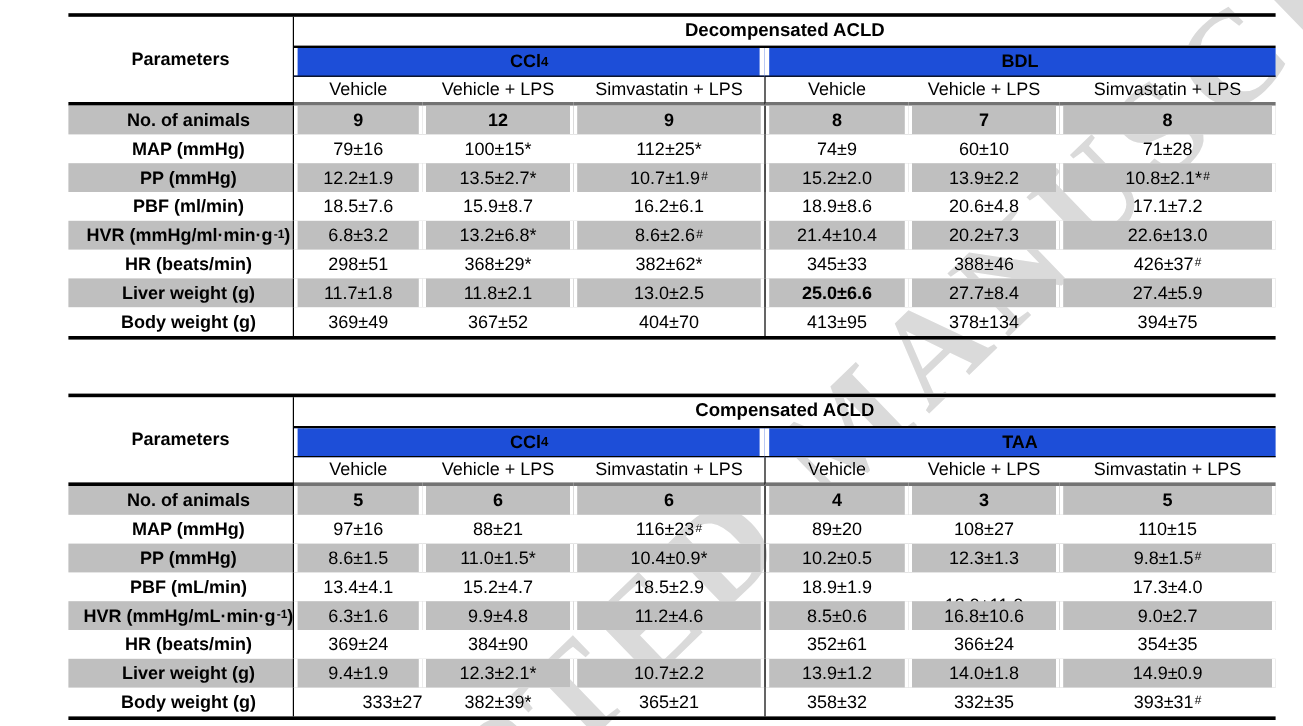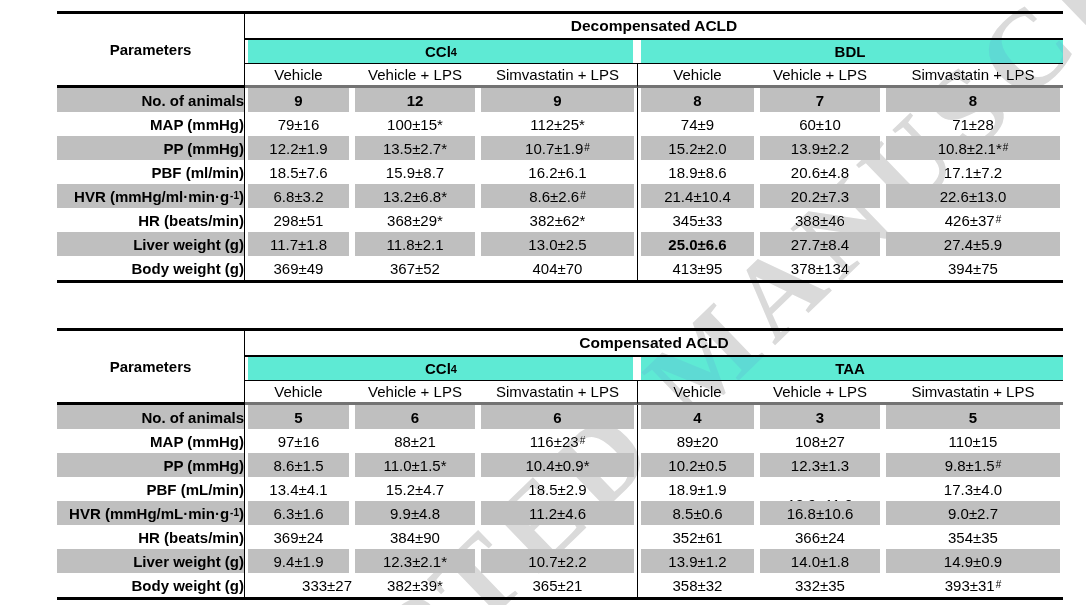--- a/index.html
+++ b/index.html
@@ -22,26 +22,26 @@
   #compensated   { top: 328px; }
   .cell { display: flex; align-items: center; justify-content: center; font-size: 15px; line-height: 1; }
   .params {
     grid-row: 1 / span 3; grid-column: 1;
     font-weight: bold; border-right: 1.5px solid #000; border-bottom: 3px solid #000;
   }
   .title {
     grid-row: 1; grid-column: 2 / span 6;
     font-weight: bold; font-size: 15.5px; border-bottom: 2px solid #000;
   }
-  .group { grid-row: 2; background: #5eead4; font-weight: bold; border-bottom: 1.5px solid #000; }
+  .group { grid-row: 2; background: #1d4ed8; font-weight: bold; border-bottom: 1.5px solid #000; }
   .group1 { grid-column: 2 / span 3; box-shadow: inset 3px 0 0 #fff, inset -4px 0 0 #fff; }
   .group2 { grid-column: 5 / span 3; box-shadow: inset 4px 0 0 #fff; }
   .subhead { border-bottom: 3px solid #737373; }
   .rowlabel {
-    justify-content: flex-end; padding-left: 13px;
+    justify-content: center; padding-left: 13px;
     font-weight: bold; border-right: 1.5px solid #000; white-space: nowrap;
   }
   .glab { background: #bfbfbf; }
   .g { background: #bfbfbf; box-shadow: inset 3px 0 0 #fff, inset -3px 0 0 #fff; }
   .gsep { border-left: 1.5px solid #000; }
   .bv { font-weight: bold; }
   .val { white-space: nowrap; }
   sup { font-size: 10px; line-height: 0; vertical-align: super; margin-left: 1px; }
   sub { font-size: 11px; line-height: 0; vertical-align: sub; }
   .watermark {

